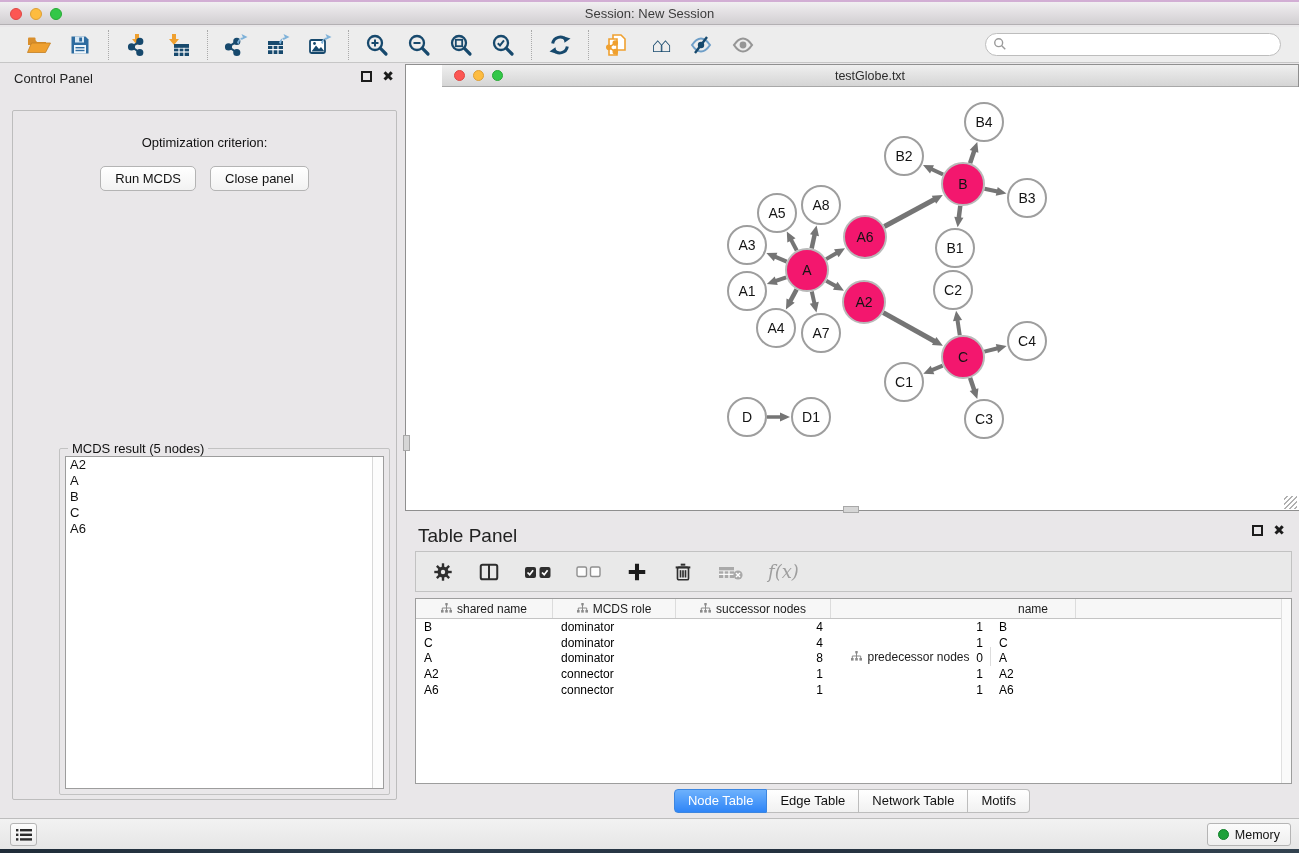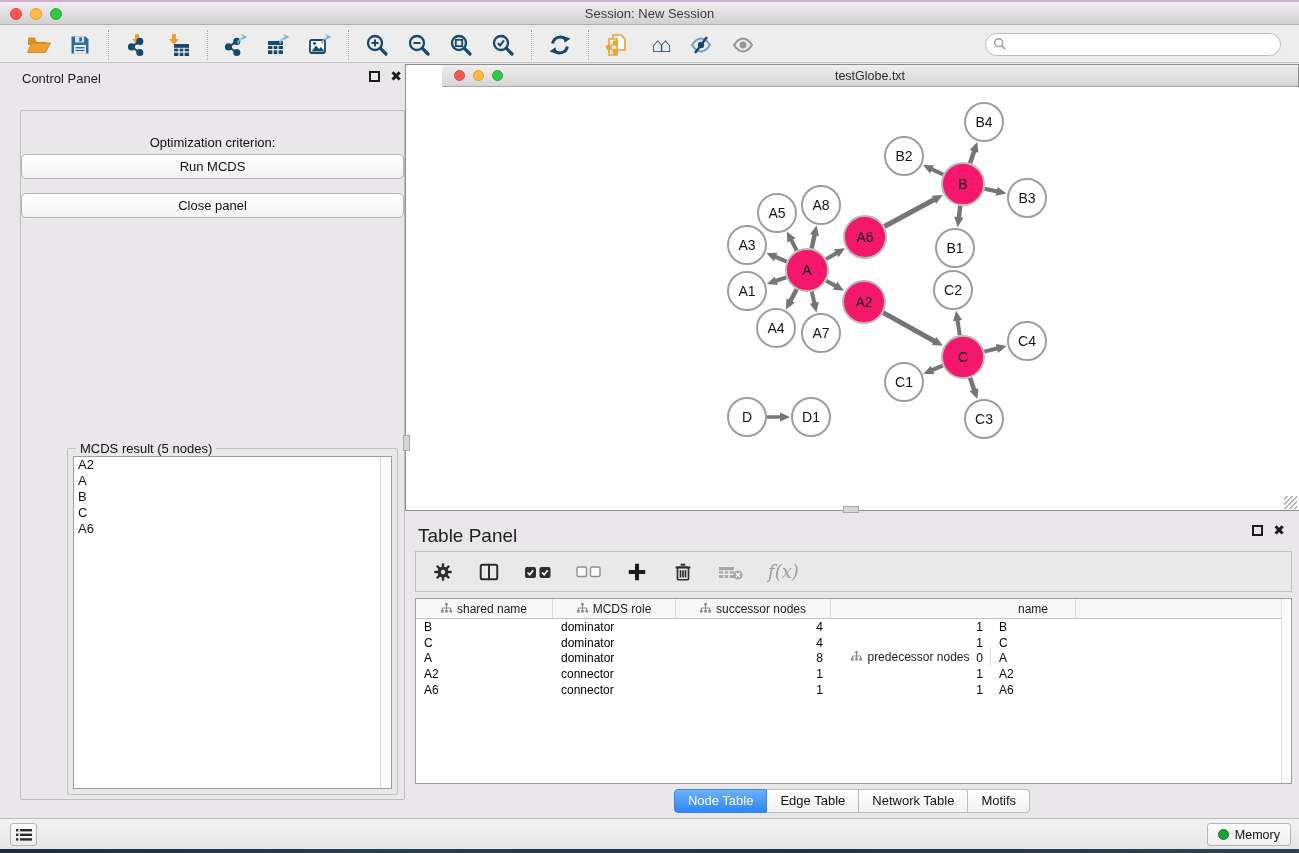--- a/index.html
+++ b/index.html
@@ -22,42 +22,42 @@
   .tb-group { display:flex; align-items:center; gap:14px; padding:0 14px; }
   .tb-sep { width:1px; height:30px; border-left:1px dotted #aaa; }
   .tb-btn { width:28px; height:28px; display:flex; align-items:center; justify-content:center; cursor:pointer; }
   .tb-btn svg { display:block; }
   .search-wrap { margin-left:auto; margin-right:8px; position:relative; }
   .search-input { width:296px; height:23px; border:1px solid #bdbdbd; border-radius:12px; background:#fff;
     padding:0 10px 0 26px; font-size:13px; color:#333; outline:none; }
   .search-icon { position:absolute; left:8px; top:4px; width:14px; height:14px; }
 
   
-  .control-panel { position:absolute; left:12px; top:63px; width:400px; height:755px; background:#e9e7e9; }
+  .control-panel { position:absolute; left:4px; top:63px; width:400px; height:755px; background:#e9e7e9; }
   .cp-header { position:relative; height:28px; }
   .cp-title { position:absolute; left:10px; top:8px; font-size:13px; color:#222; }
   .panel-btns { position:absolute; right:10px; top:8px; display:flex; gap:10px; align-items:center; }
   .float-btn { width:11px; height:11px; border:2px solid #1c1c1c; display:inline-block; }
   .close-btn { font-size:14px; font-weight:bold; color:#1c1c1c; line-height:11px; }
   .seg { display:flex; justify-content:center; margin-top:5px; position:relative; z-index:2; }
   .seg .tab { background:linear-gradient(#ffffff,#f1f1f1); border:1px solid #bdbdbd; border-left:none;
     padding:3px 13px 4px; font-size:13px; color:#111; cursor:pointer; white-space:nowrap; }
   .seg .tab:first-child { border-left:1px solid #bdbdbd; border-radius:4px 0 0 4px; }
   .seg .tab:last-child { border-radius:0 4px 4px 0; }
   .seg .tab.active { background:linear-gradient(#6db1fc,#2f85f7); color:#fff; border-color:#3c86e0; }
   .cp-box { position:absolute; left:8px; right:7px; top:47px; bottom:18px; background:#e9e7e9;
     border:1px solid #bdbdbd; border-radius:2px; }
   .opt-label { text-align:center; margin-top:24px; font-size:13px; color:#111; }
   .select-box { position:relative; margin:9px auto 0; width:312px; height:23px; background:#fff;
     border:1px solid #ababab; border-radius:3px; cursor:pointer; }
   .select-box .sel-text { position:absolute; left:9px; top:3px; font-size:13px; color:#111; white-space:nowrap; }
   .select-box .stepper { position:absolute; right:1px; top:1px; bottom:1px; width:19px; border-radius:2px;
     background:linear-gradient(#67adfb,#2d80f3); display:flex; flex-direction:column; align-items:center; justify-content:center; }
   .stepper span { color:#fff; font-size:7px; line-height:7px; }
-  .btn-row { display:flex; justify-content:center; gap:14px; margin-top:4px;flex-direction:column; }
+  .btn-row { display:flex; justify-content:center; gap:14px; margin-top:16px; }
   .mac-btn { background:linear-gradient(#ffffff,#f2f2f2); border:1px solid #b4b4b4; border-radius:5px;
     font-size:13px; color:#111; padding:4px 14px; cursor:pointer; font-family:inherit; }
   .result-field { position:absolute; left:6px; right:6px; top:337px; bottom:4px;
     border:1px solid #c2c2c2; border-radius:2px;margin-left:40px; }
   .result-legend { position:absolute; left:8px; top:-8px; background:#e9e7e9; padding:0 4px; font-size:13px; color:#111; }
   .result-list { position:absolute; left:5px; right:5px; top:7px; bottom:5px; background:#fff;
     border:1px solid #9d9d9d; overflow:hidden; }
   .result-scroll { position:absolute; right:0; top:0; bottom:0; width:11px; background:#fcfcfc; border-left:1px solid #d8d8d8; }
   .result-item { font-size:13px; color:#111; line-height:16px; padding-left:4px; }
 

